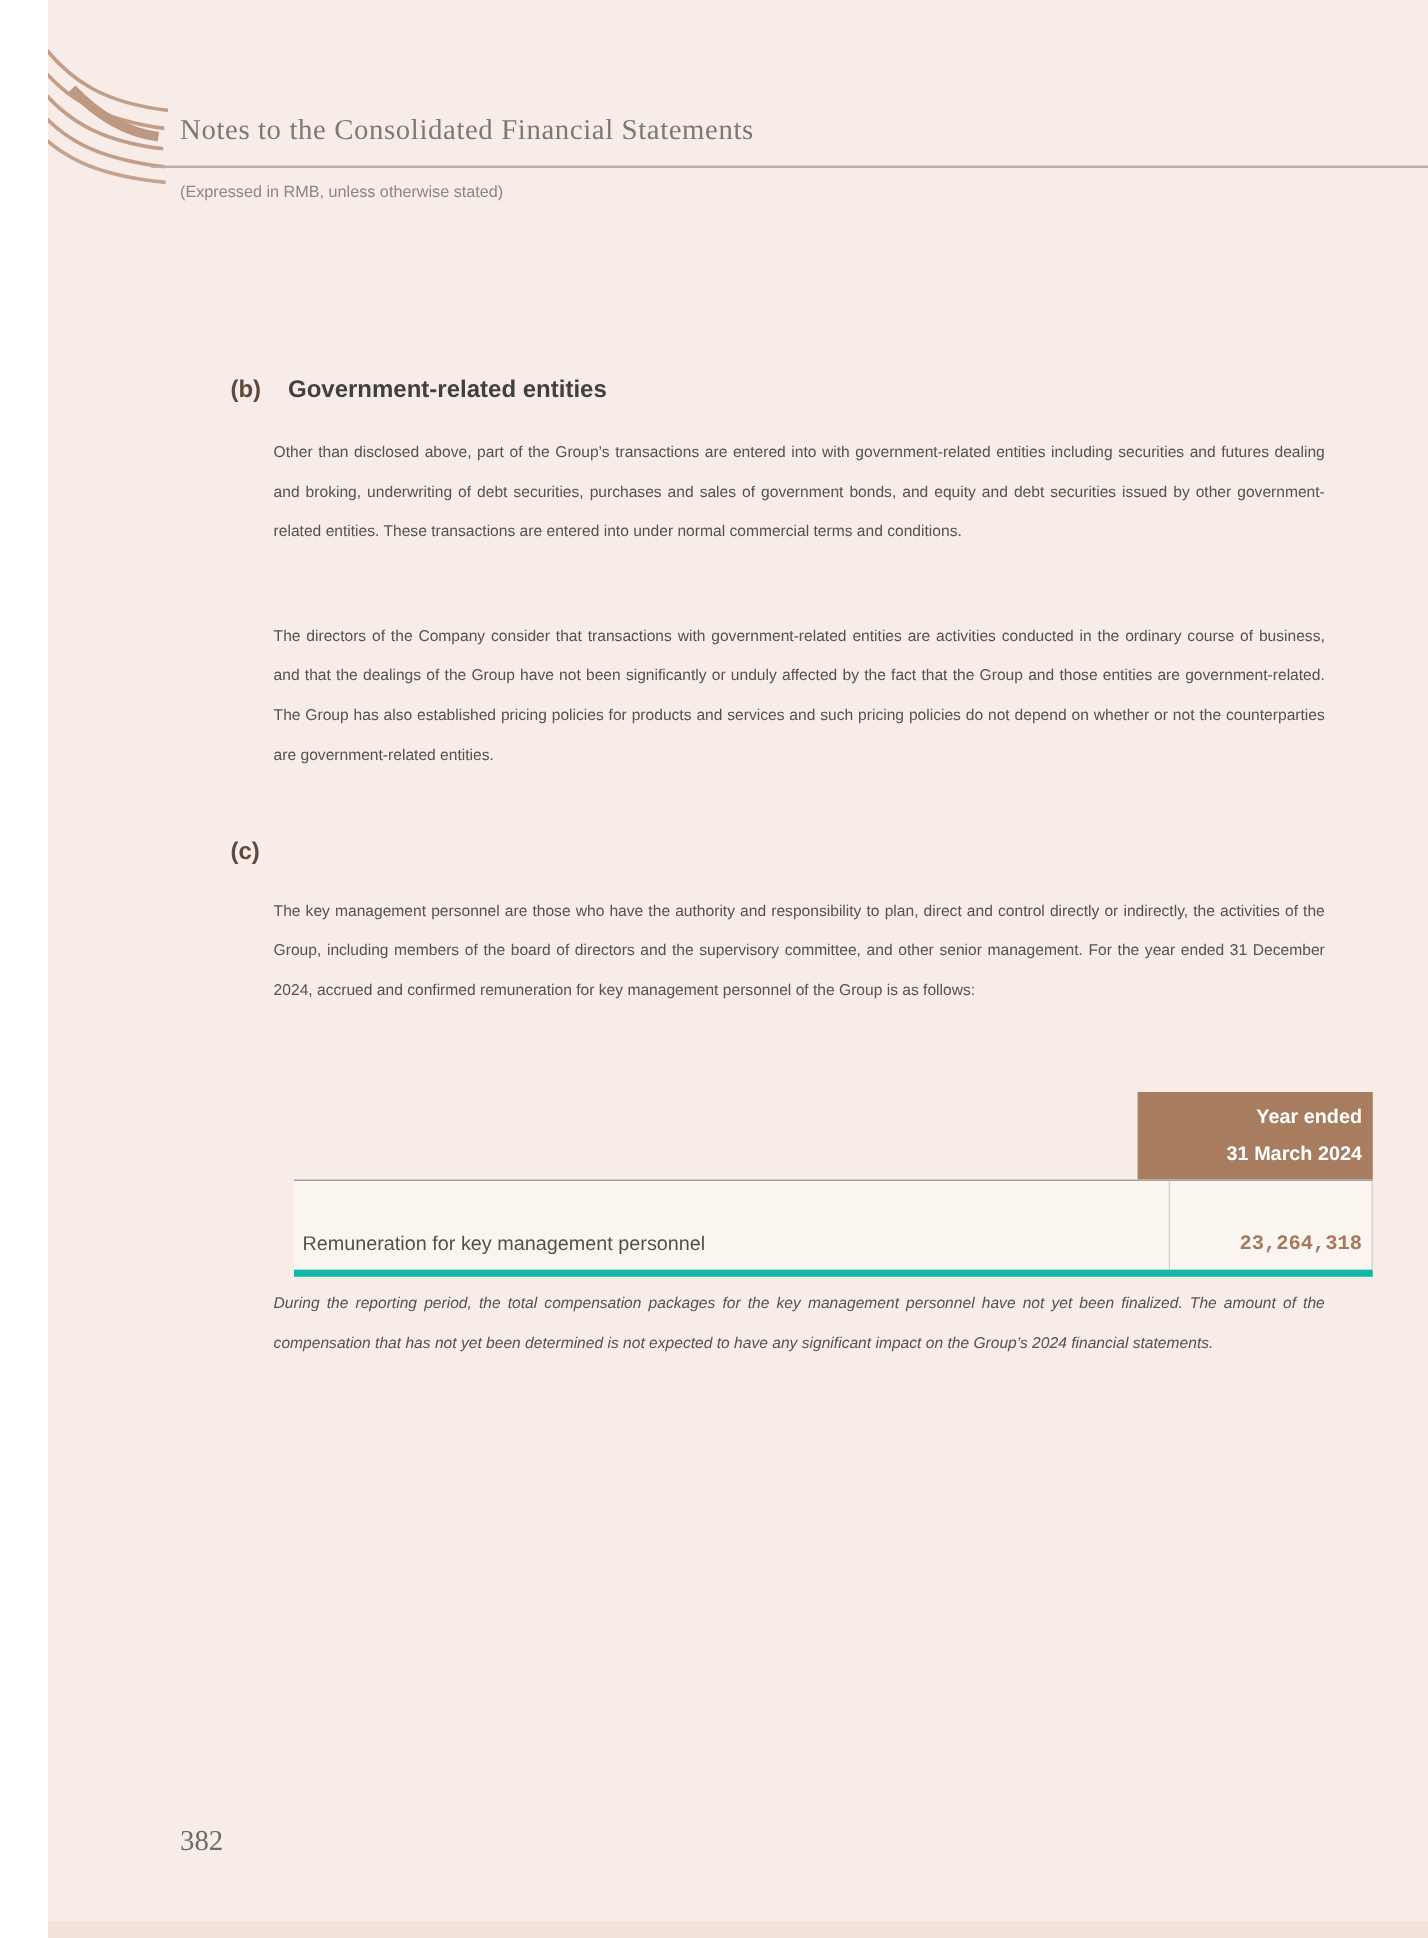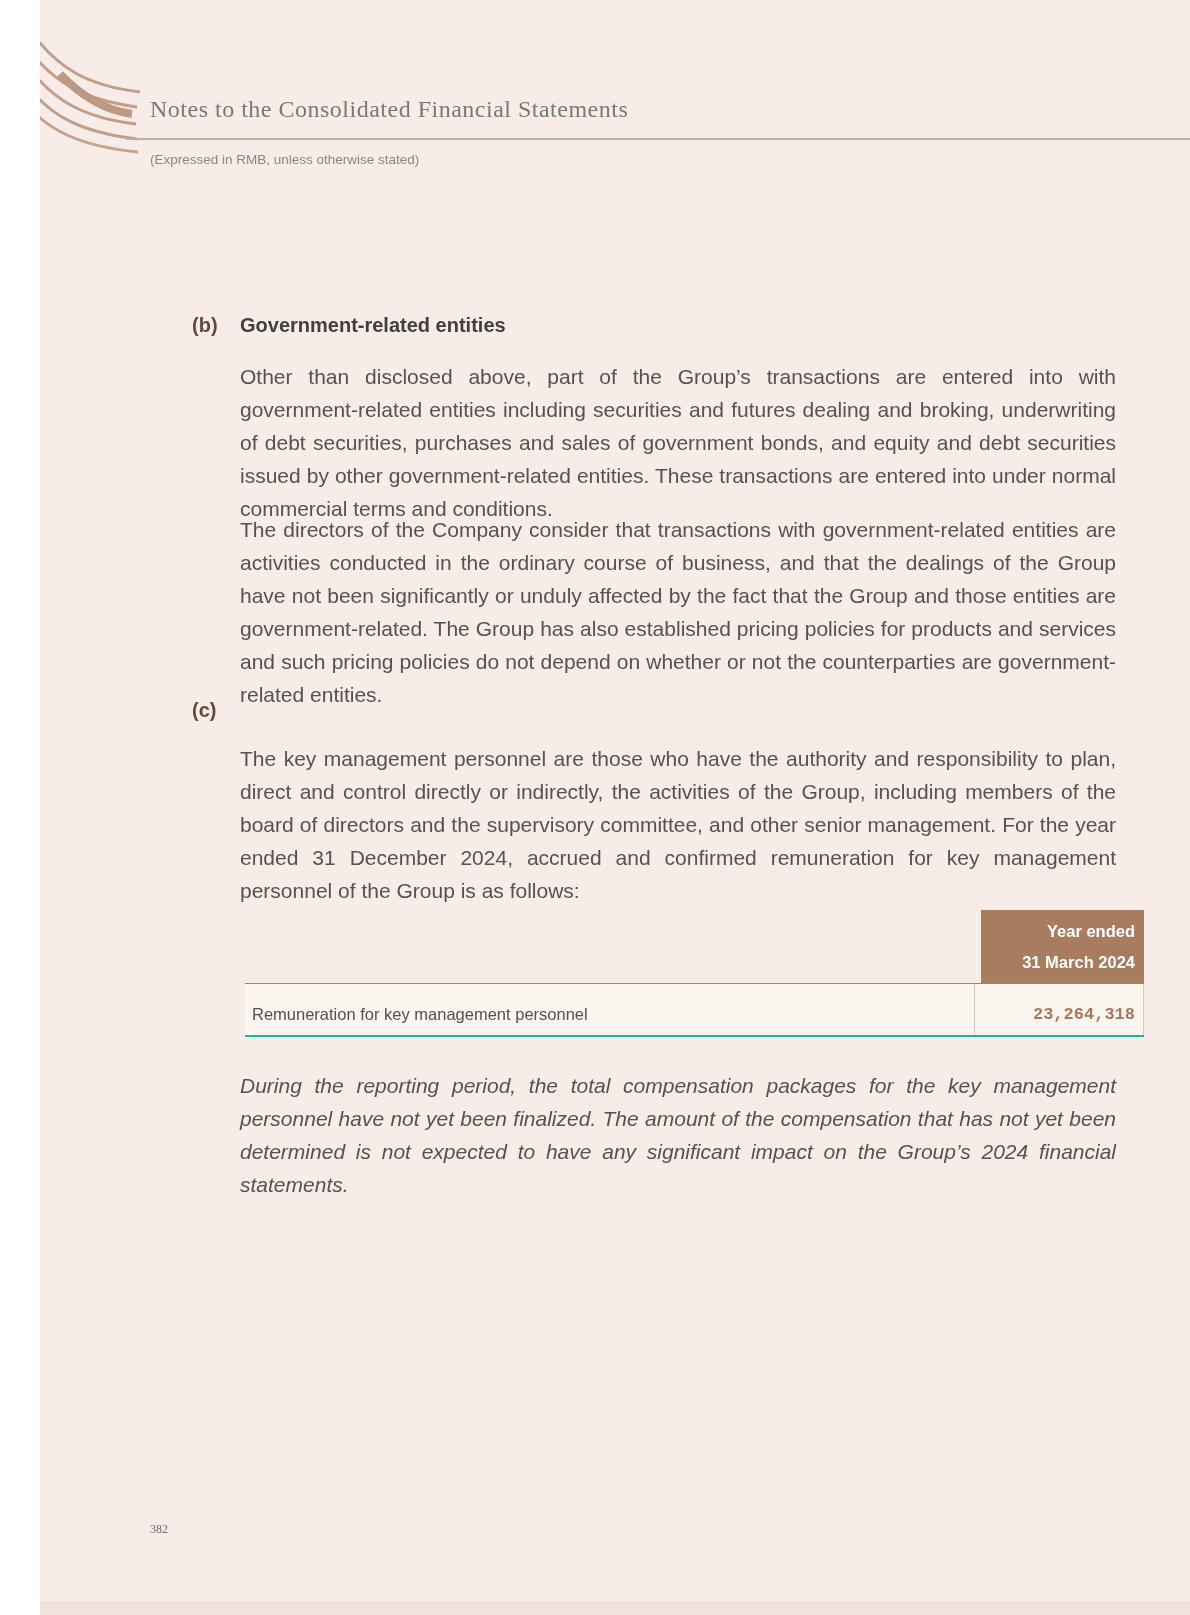--- a/index.html
+++ b/index.html
@@ -51,64 +51,64 @@
   }
   .sub-heading.b { top:314px; }
   .sub-heading.c { top:699px; }
   .sub-label {
     font-size:20px; font-weight:bold; color:#5f4a3c; width:48px; flex:0 0 48px;
   }
   .sub-title {
     font-size:20px; font-weight:bold; color:#404040;
   }
   .para {
-    position:absolute; left:200px; width:876px;
-    font-size:21px; line-height:33px; color:#57524e;
+    position:absolute; left:188px; width:876px;
+    font-size:13px; line-height:33px; color:#57524e;
     text-align:justify;
   }
   .para.p1 { top:360px; }
   .para.p2 { top:513px; }
   .para.p3 { top:742px; }
   .para.p4 { top:1069px;font-style:italic; }
   .kmp-table {
     position:absolute; left:205px; top:910px; width:899px; height:144px;
   }
   .kmp-head-cell {
-    position:absolute; right:0; top:0; width:163px; height:73px;
+    position:absolute; right:0; top:0; width:196px; height:73px;
     background:#a87d5f;
     color:#ffffff; font-weight:bold; font-size:16.5px;
     text-align:right; line-height:31px;
     padding:6px 9px 0 0; box-sizing:border-box;
   }
   .kmp-body-row {
-    position:absolute; left:0; top:73px; width:899px; height:54px;
+    position:absolute; left:0; top:73px; width:899px; height:81px;
     background:#fbf5f0;
     border-top:1px solid #8f8984;
-    border-bottom:2px solid #14b8a6;
+    border-bottom:6px solid #14b8a6;
     box-sizing:border-box;
   }
   .kmp-row-label {
     position:absolute; left:7px; bottom:11px;
     font-size:16.5px; color:#55504c;
   }
   .kmp-value-cell {
     position:absolute; right:0; top:0; height:100%; width:170px;
     border-left:1px solid #d2cac3;
     border-right:1px solid #d2cac3;
     box-sizing:border-box;
     font-family:Liberation Mono, monospace;
   }
   .kmp-value {
     position:absolute; right:8px; bottom:11px;
     font-size:17px; font-weight:bold; color:#a5795b;
   }
   .page-number {
     position:absolute; left:110px; top:1522px;
     font-family:"Liberation Serif", serif;
-    font-size:12px; color:#6e6a66;
+    font-size:24px; color:#6e6a66;
   }
 </style>
 </head>
 <body>
 
 <div class="page">
 
   <svg class="deco" width="120" height="130" viewBox="0 0 120 130" fill="none" xmlns="http://www.w3.org/2000/svg">
     <path d="M-10 2 C 18 42, 50 58, 100 64" stroke="#c29d88" stroke-width="3"></path>
     <path d="M-12 20 C 14 56, 46 72, 97 79" stroke="#c29d88" stroke-width="3"></path>

